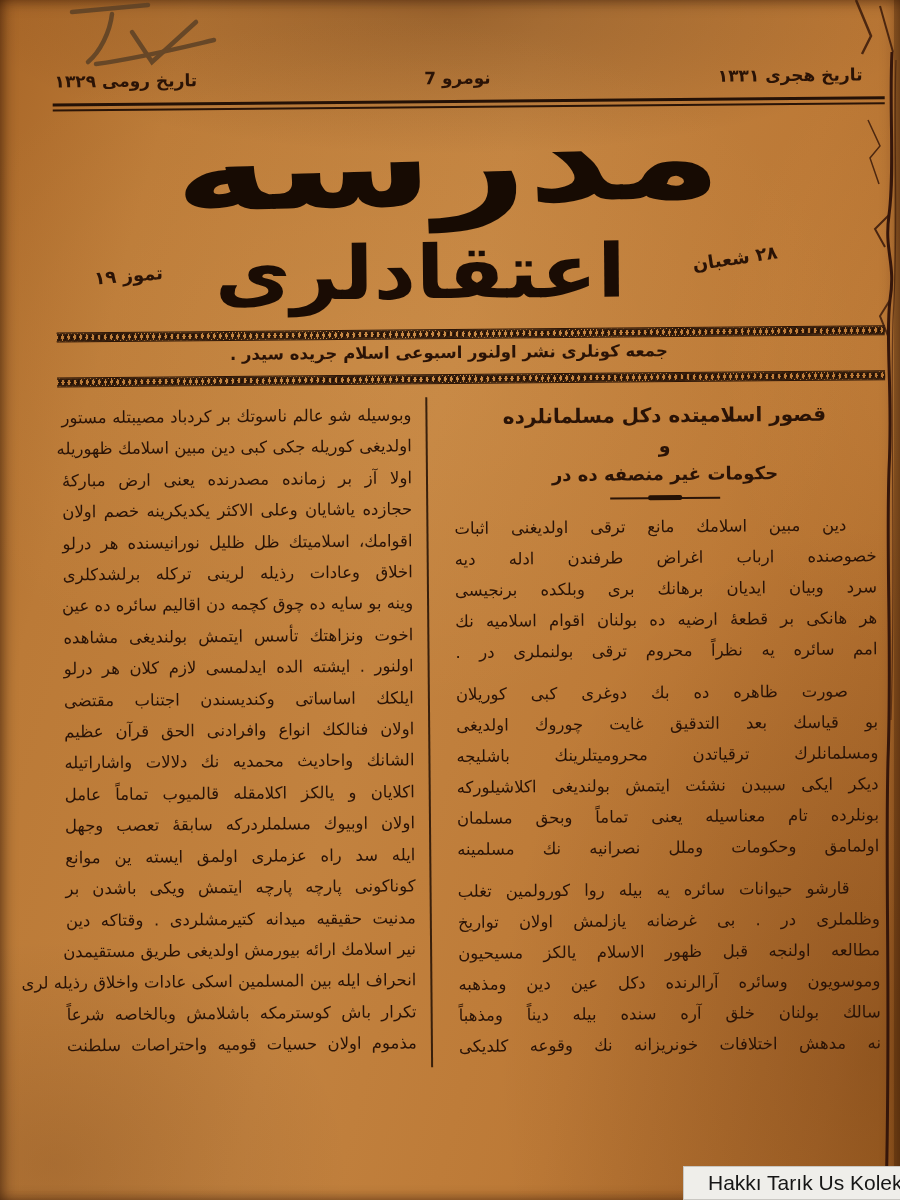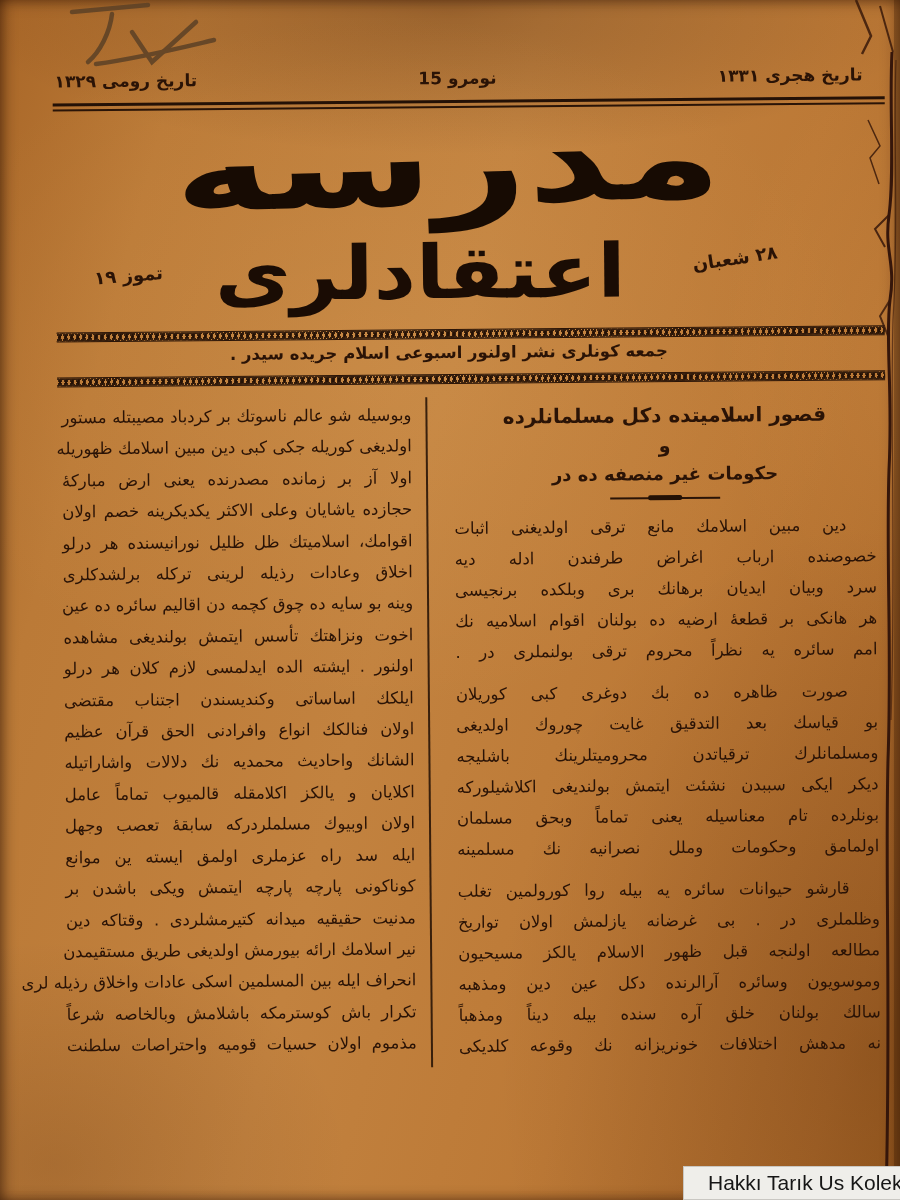--- a/index.html
+++ b/index.html
@@ -112,21 +112,21 @@
 </head>
 <body>
 
 <div class="page">
   <div class="sheet"></div>
 
   <div class="tilt">
 
     <div class="header-row">
       <span>تاريخ هجرى ١٣٣١</span>
-      <span>نومرو 15</span>
+      <span>نومرو 7</span>
       <span>تاريخ رومى ١٣٢٩</span>
     </div>
     <div class="double-rule"></div>
 
     <div class="title-main">مدرسه</div>
     <div class="title-sub">اعتقادلرى</div>
     <div class="date-right">٢٨ شعبان</div>
     <div class="date-left">تموز ١٩</div>
 
     <div class="chain-rule chain-1"></div>

